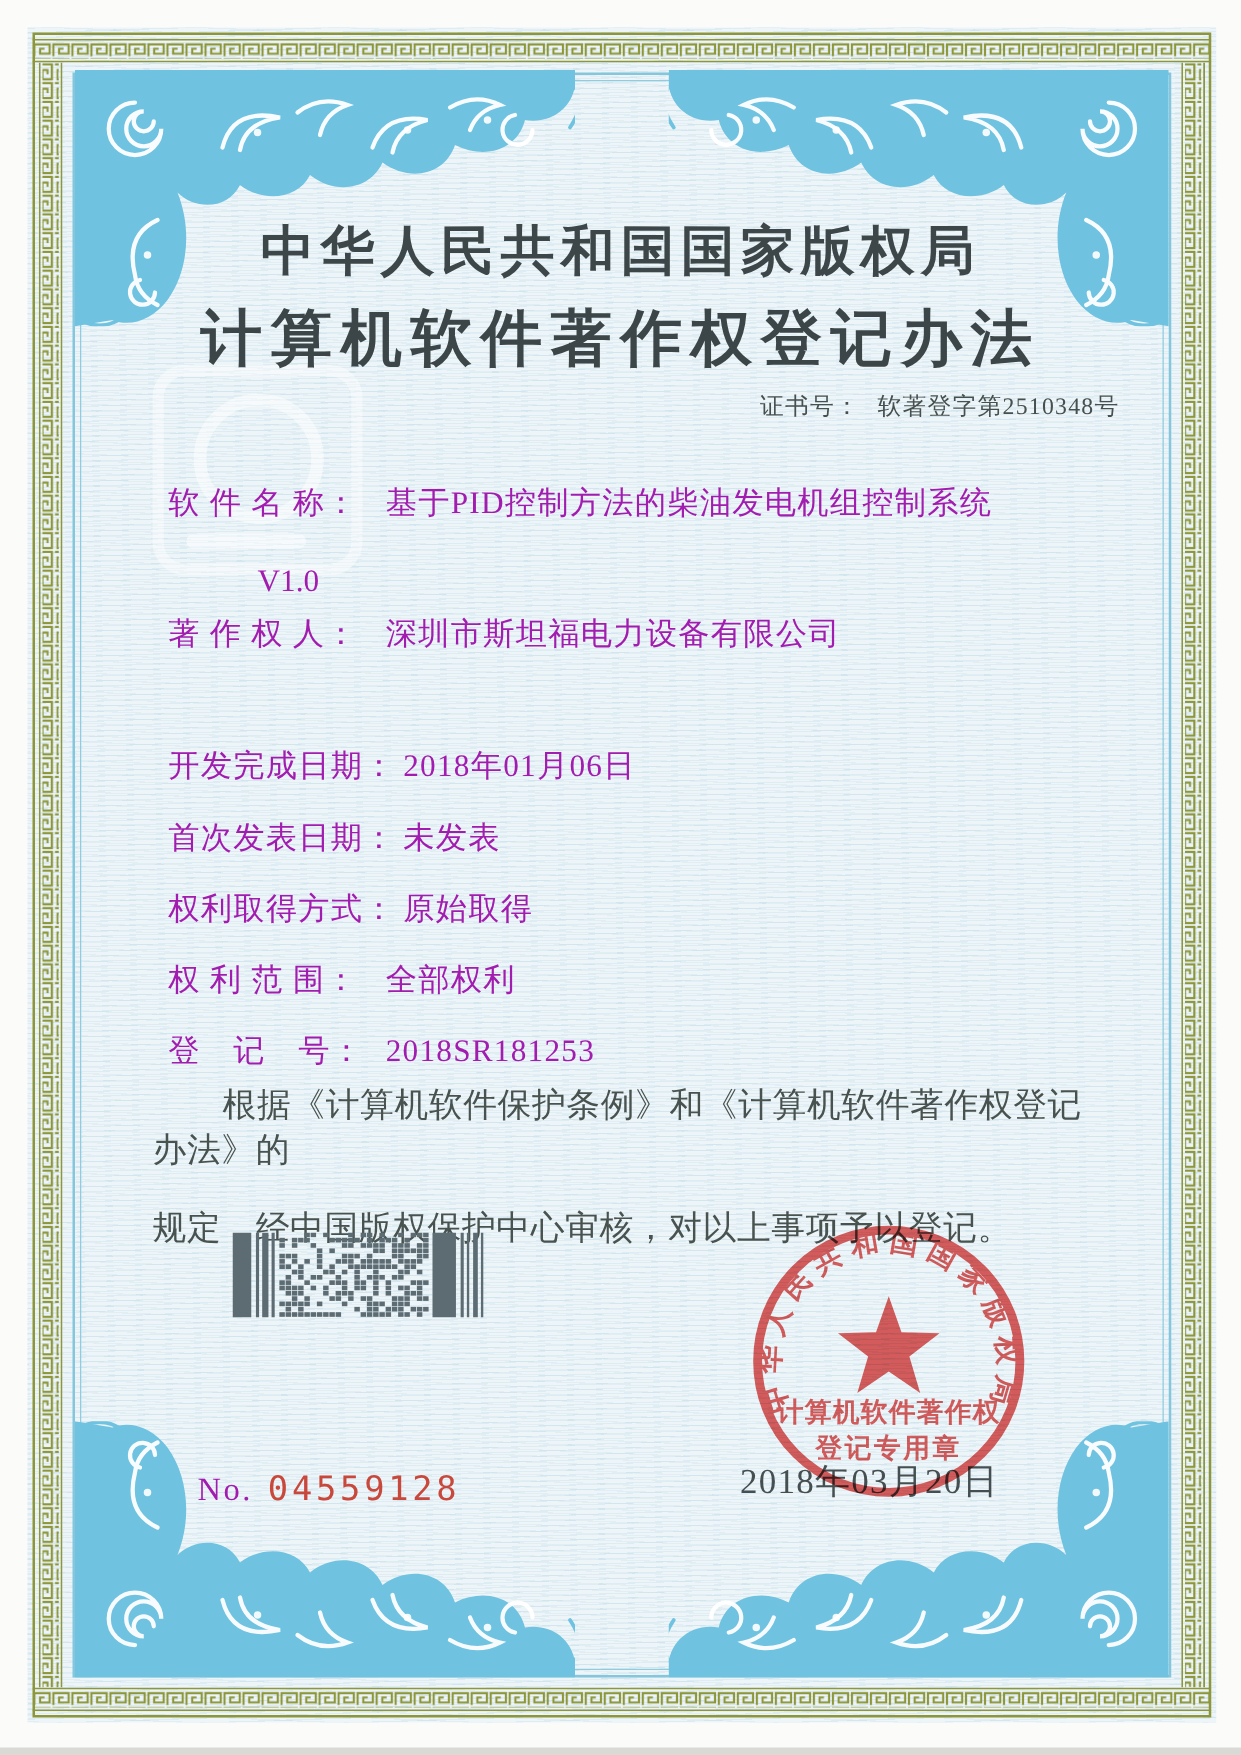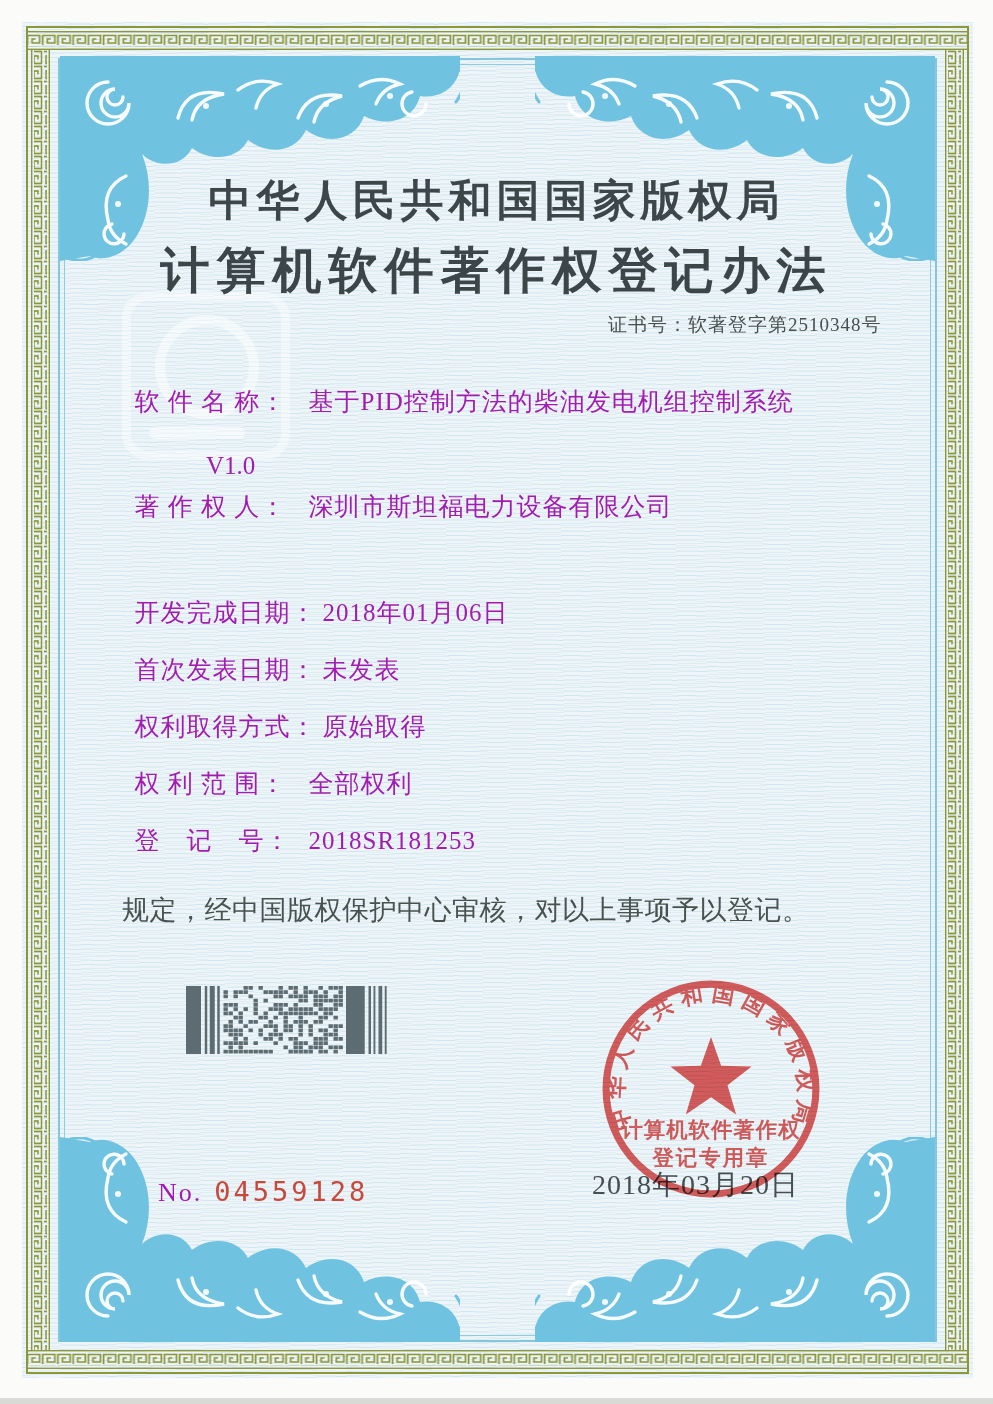--- a/index.html
+++ b/index.html
@@ -47,21 +47,21 @@
     position:absolute;left:0;right:0;top:172px;text-align:center;
     font-size:43px;font-weight:700;letter-spacing:5px;color:#3d4749;
   }
   .cert-title{
     position:absolute;left:0;right:0;top:238px;text-align:center;
     font-size:49px;font-weight:700;letter-spacing:7px;color:#3c4648;
   }
   .certno{
     position:absolute;left:608px;top:312px;font-size:19px;color:#46504e;letter-spacing:1px;
   }
-  .certno .cv{}
+  .certno .cv{margin-left:14px;}
 
   .row{position:absolute;left:122px;font-size:25px;color:#a21caf;white-space:pre;}
   .row .lbl{display:inline-block;min-width:168px;letter-spacing:1px;}
   .row .val{margin-left:6px;letter-spacing:1px;}
   .val2{display:block;margin-left:84px;margin-top:6px;}
 
   .statement{position:absolute;left:122px;width:752px;top:866px;font-size:27px;color:#48524f;letter-spacing:.5px;}
   .statement .ln1{text-indent:56px;}
   .statement .ln2{margin-top:26px;}
 
@@ -267,20 +267,21 @@
   <span class="lbl">权利取得方式：</span><span class="val">原始取得</span>
 </div>
 <div class="row" style="top:739px">
   <span class="lbl">权 利 范 围：</span><span class="val">全部权利</span>
 </div>
 <div class="row" style="top:796px">
   <span class="lbl">登　记　号：</span><span class="val">2018SR181253</span>
 </div>
 
 <div class="statement">
+  <div class="ln1">根据《计算机软件保护条例》和《计算机软件著作权登记办法》的</div>
   <div class="ln2">规定，经中国版权保护中心审核，对以上事项予以登记。</div>
 </div>
 
 <div class="barcode">
   <svg id="bc" viewBox="0 0 164 64" preserveAspectRatio="none" aria-hidden="true">
       <rect x="0" y="0" width="12" height="64" fill="#5d6c72"></rect>
       <rect x="15" y="0" width="2" height="64" fill="#5d6c72"></rect>
       <rect x="19" y="0" width="4" height="64" fill="#5d6c72"></rect>
       <rect x="25" y="0" width="2" height="64" fill="#5d6c72"></rect>
       <rect x="30" y="4" width="3.5" height="3.5" fill="#5d6c72"></rect>

